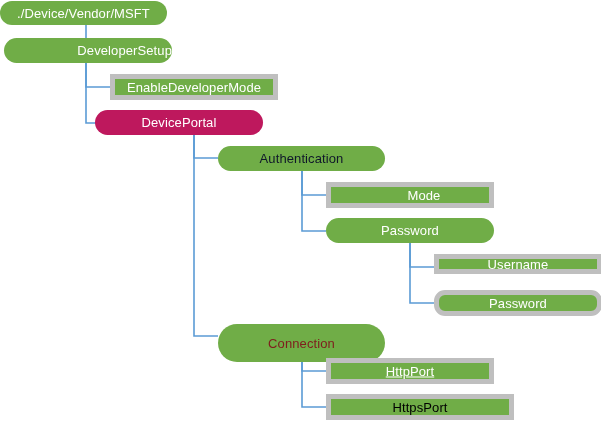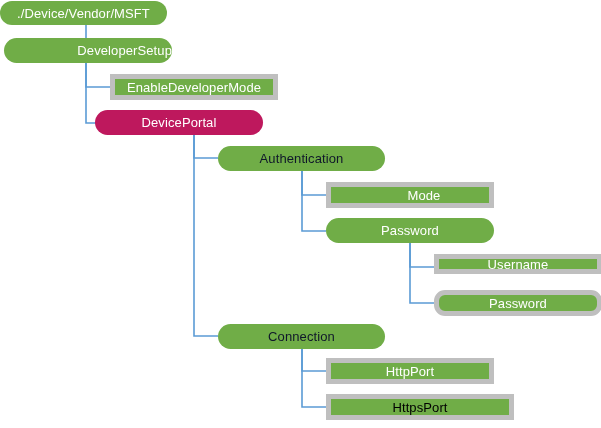--- a/index.html
+++ b/index.html
@@ -93,24 +93,24 @@
       </div>
       <div class="node pill" style="left: 326px; top: 218px; width: 168px; height: 25px; background: rgb(112, 173, 71); color: rgb(255, 255, 255);">
         <span class="node-label">Password</span>
       </div>
       <div class="node rect" style="left: 434px; top: 254px; width: 168px; height: 20px; background: rgb(112, 173, 71); color: rgb(255, 255, 255); border-color: rgb(191, 191, 191);">
         <span class="node-label">Username</span>
       </div>
       <div class="node rect" style="left: 434px; top: 290px; width: 168px; height: 26px; background: rgb(112, 173, 71); color: rgb(255, 255, 255); border-color: rgb(191, 191, 191); border-radius: 11px;">
         <span class="node-label">Password</span>
       </div>
-      <div class="node pill" style="left: 218px; top: 324px; width: 167px; height: 25px; background: rgb(112, 173, 71); color: #0f172a;">
+      <div class="node pill" style="left: 218px; top: 324px; width: 167px; height: 38px; background: rgb(112, 173, 71); color: #7f1d1d;">
         <span class="node-label">Connection</span>
       </div>
-      <div class="node rect" style="left: 326px; top: 358px; width: 168px; height: 26px; background: rgb(112, 173, 71); color: rgb(255, 255, 255); border-color: rgb(191, 191, 191);">
+      <div class="node rect" style="left: 326px; top: 358px; width: 168px; height: 26px; background: rgb(112, 173, 71); color: rgb(255, 255, 255); border-color: rgb(191, 191, 191); text-decoration: underline;">
         <span class="node-label">HttpPort</span>
       </div>
       <div class="node rect" style="left: 326px; top: 394px; width: 188px; height: 26px; background: rgb(112, 173, 71); color: #000000; border-color: rgb(191, 191, 191);">
         <span class="node-label">HttpsPort</span>
       </div>
     </div>
 
 </div>
 
 </body></html>

